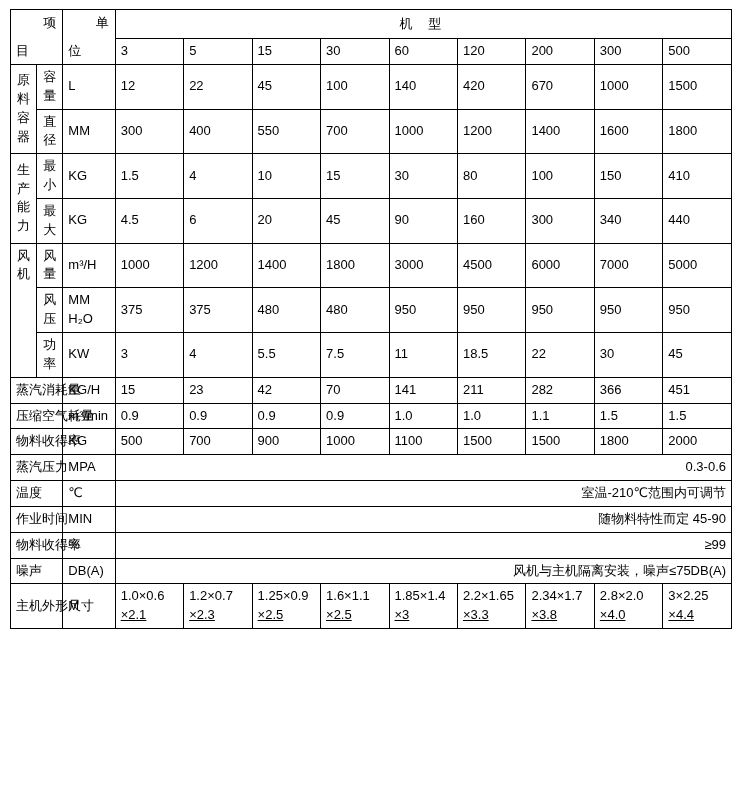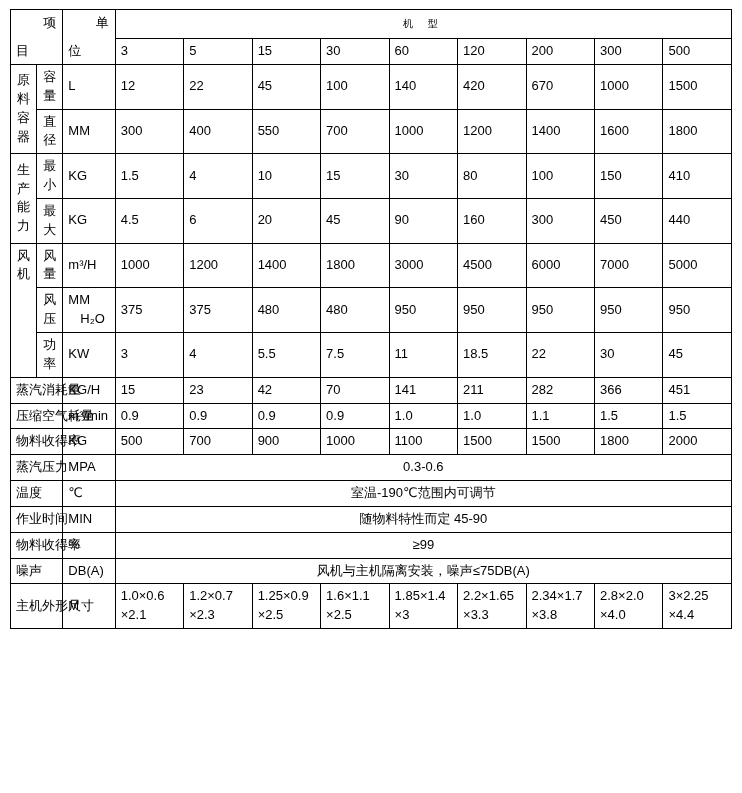--- a/index.html
+++ b/index.html
@@ -31,21 +31,21 @@
   }
   
   .cw-grp   { width: 26px; }
   .cw-sub   { width: 26px; }
   .cw-unit  { width: 52px; }
   .cw-model { width: 68px; }
 
   
   .model-title {
     text-align: center;
-    font-size: 10px;
+    font-size: 13px;
     letter-spacing: 6px;
     padding: 3px 5px 3px 5px;
     height: 22px;
   }
   .corner-item, .corner-unit {
     height: 40px;
     position: relative;
     padding: 0;
   }
   .corner-item .tl-top,
@@ -76,25 +76,25 @@
 
   
   .rowlabel {
     white-space: normal;
     word-break: break-all;
     font-size: 13px;
     line-height: 1.5;
     padding: 3px 4px;
   }
   .unit-cell { font-size: 13px; }
-  .unit-cell .l2 { display: block; margin-left: 12px; }
+  .unit-cell .l2 { display: block; }
   .val { font-size: 13px; }
-  .merged { text-align: center; }
+  .merged { text-align: right; }
   .dim { text-align: left; white-space: normal; line-height: 1.55; }
-  .dim .d2 { display: block; }
+  .dim .d2 { display: block; text-decoration: underline; }
 </style>
 </head>
 <body>
 
 <table id="spec-table">
   <colgroup>
     <col class="cw-grp">
       <col class="cw-sub">
       <col class="cw-unit">
     <col class="cw-model">
@@ -202,21 +202,21 @@
           <span>大</span>
         </td>
     <td class="unit-cell">KG</td>
     <td class="val">4.5</td>
     <td class="val">6</td>
     <td class="val">20</td>
     <td class="val">45</td>
     <td class="val">90</td>
     <td class="val">160</td>
     <td class="val">300</td>
-    <td class="val">450</td>
+    <td class="val">340</td>
     <td class="val">440</td>
   </tr>
 
   <tr>
     <td rowspan="3" class="vlabel" style="vertical-align: top;">
           <span>风</span>
           <span>机</span>
         </td>
     <td class="vlabel">
           <span>风</span>
@@ -315,21 +315,21 @@
 
   <tr>
     <td colspan="2" class="rowlabel">蒸汽压力</td>
     <td class="unit-cell">MPA</td>
     <td colspan="9" class="val merged">0.3-0.6</td>
   </tr>
 
   <tr>
     <td colspan="2" class="rowlabel">温度</td>
     <td class="unit-cell">℃</td>
-    <td colspan="9" class="val merged">室温-190℃范围内可调节</td>
+    <td colspan="9" class="val merged">室温-210℃范围内可调节</td>
   </tr>
 
   <tr>
     <td colspan="2" class="rowlabel">作业时间</td>
     <td class="unit-cell">MIN</td>
     <td colspan="9" class="val merged">随物料特性而定 45-90</td>
   </tr>
 
   <tr>
     <td colspan="2" class="rowlabel">物料收得率</td>

